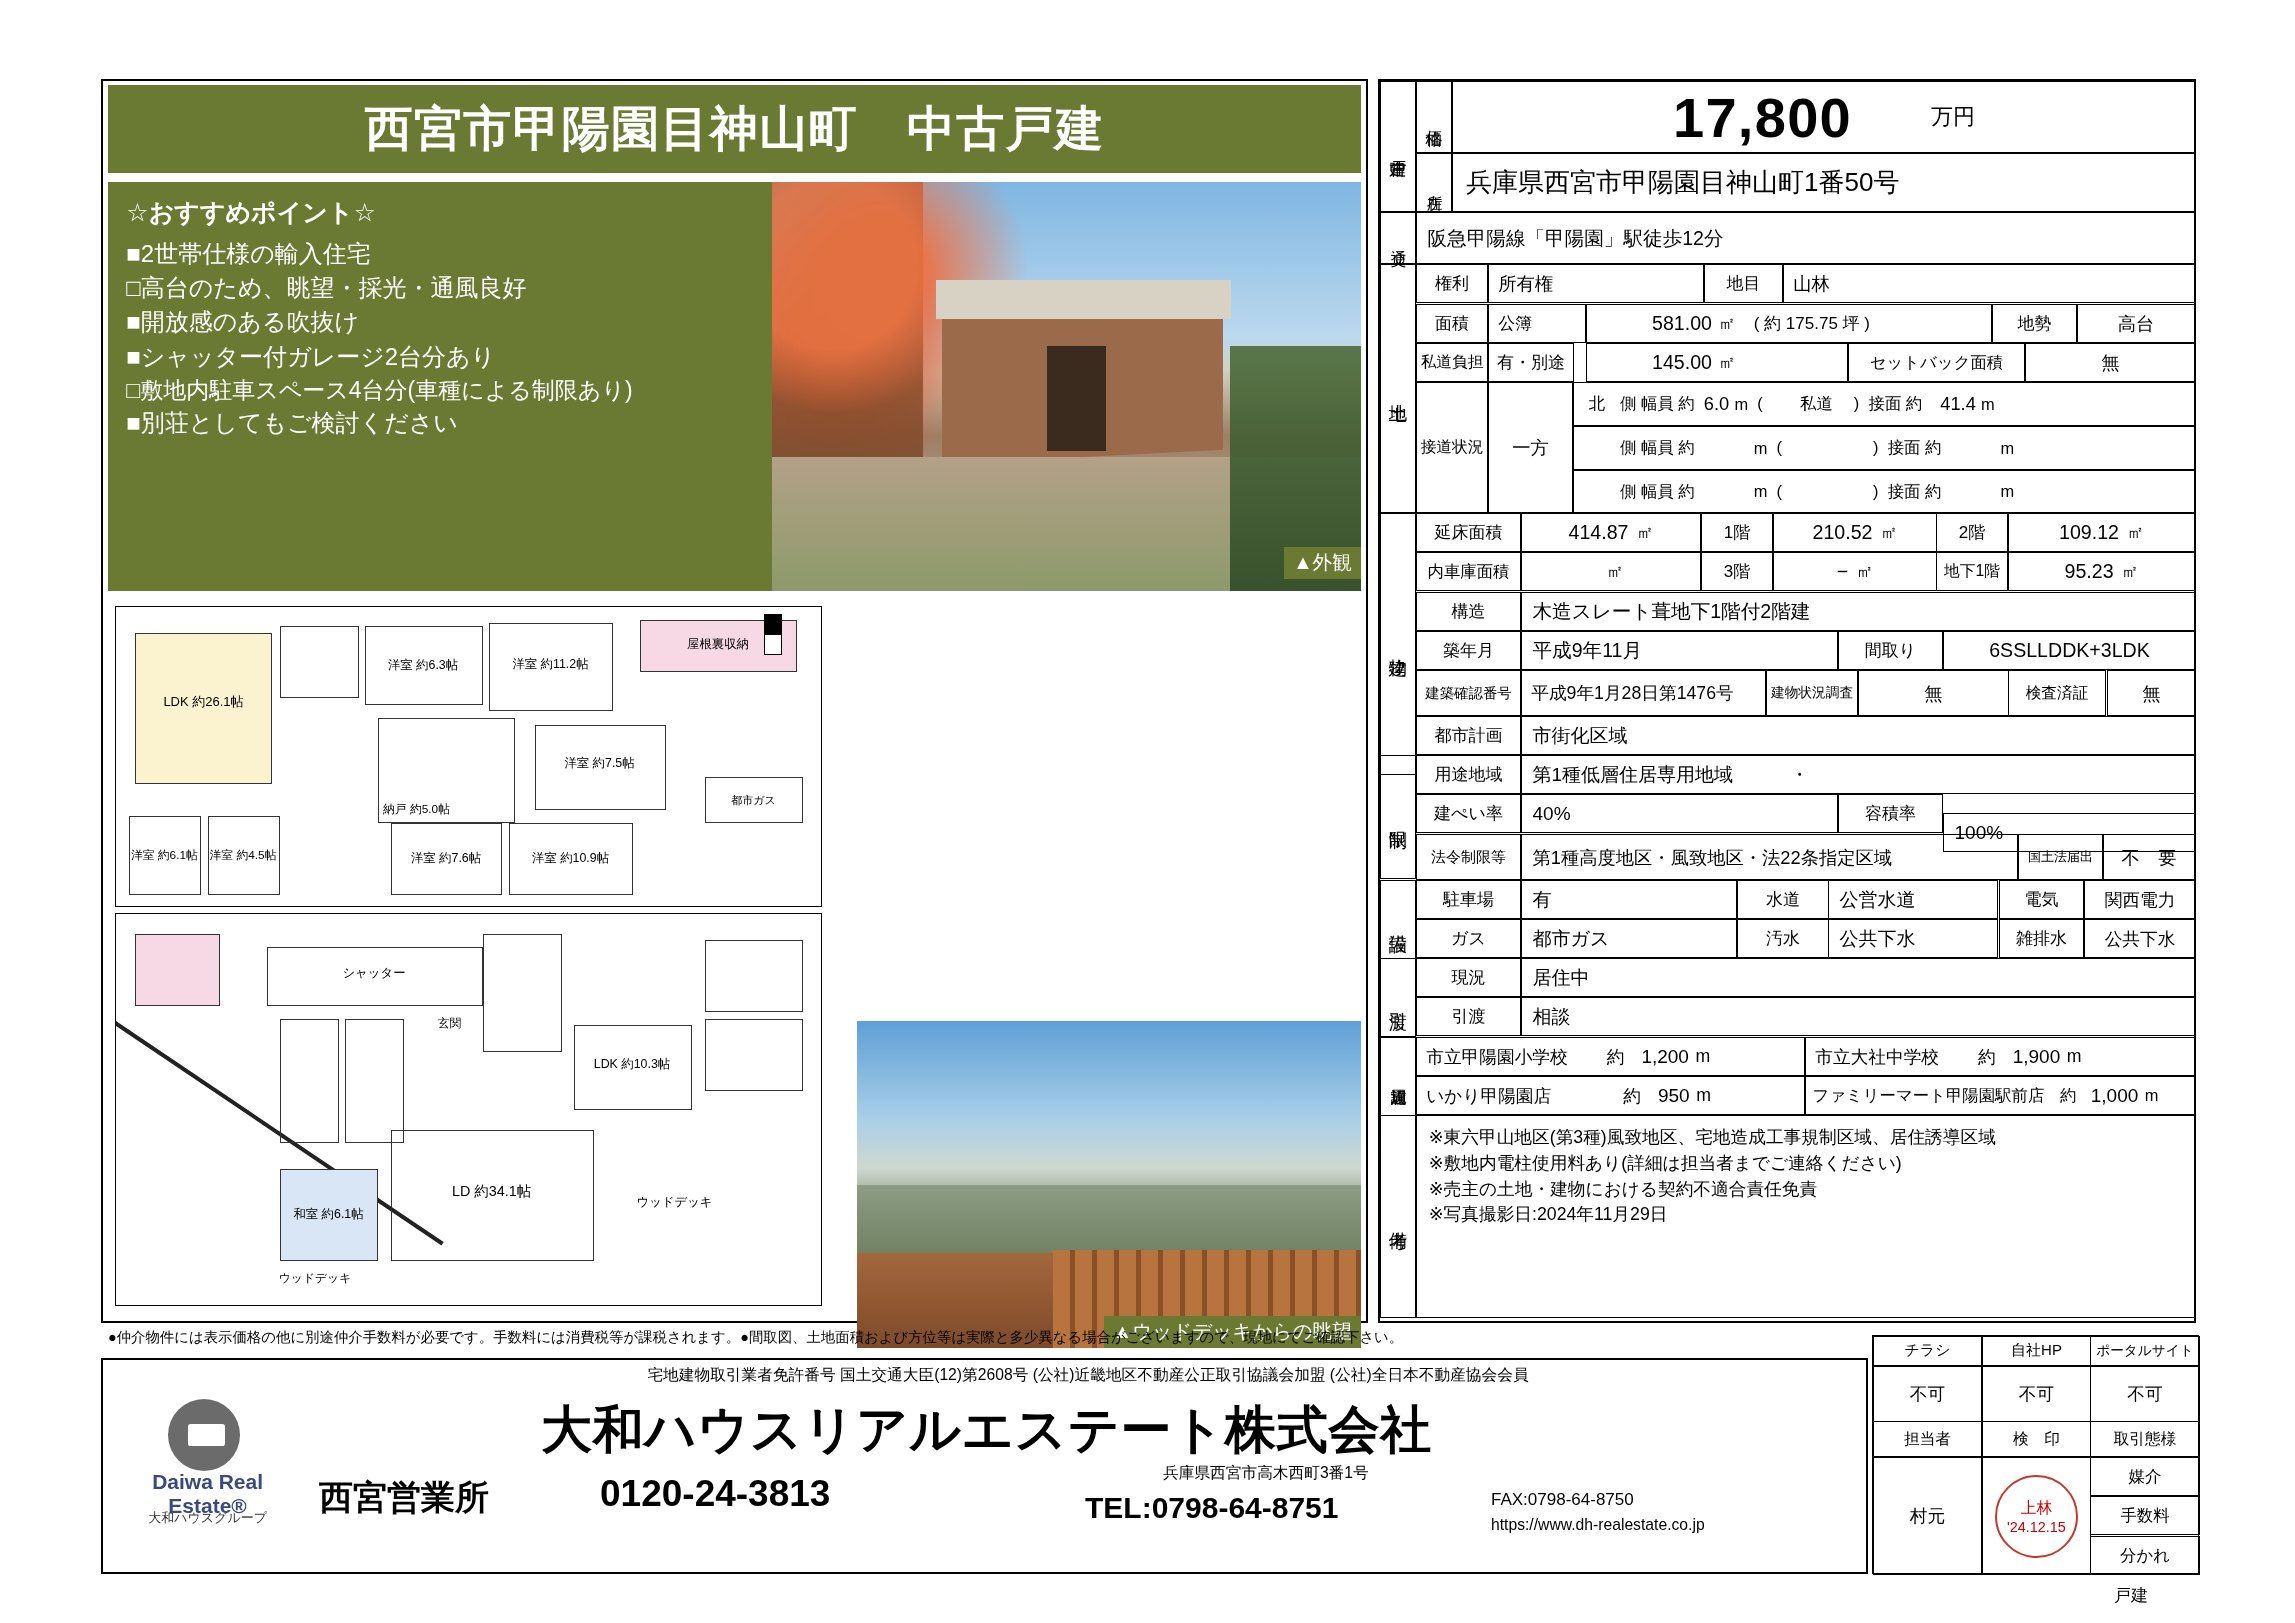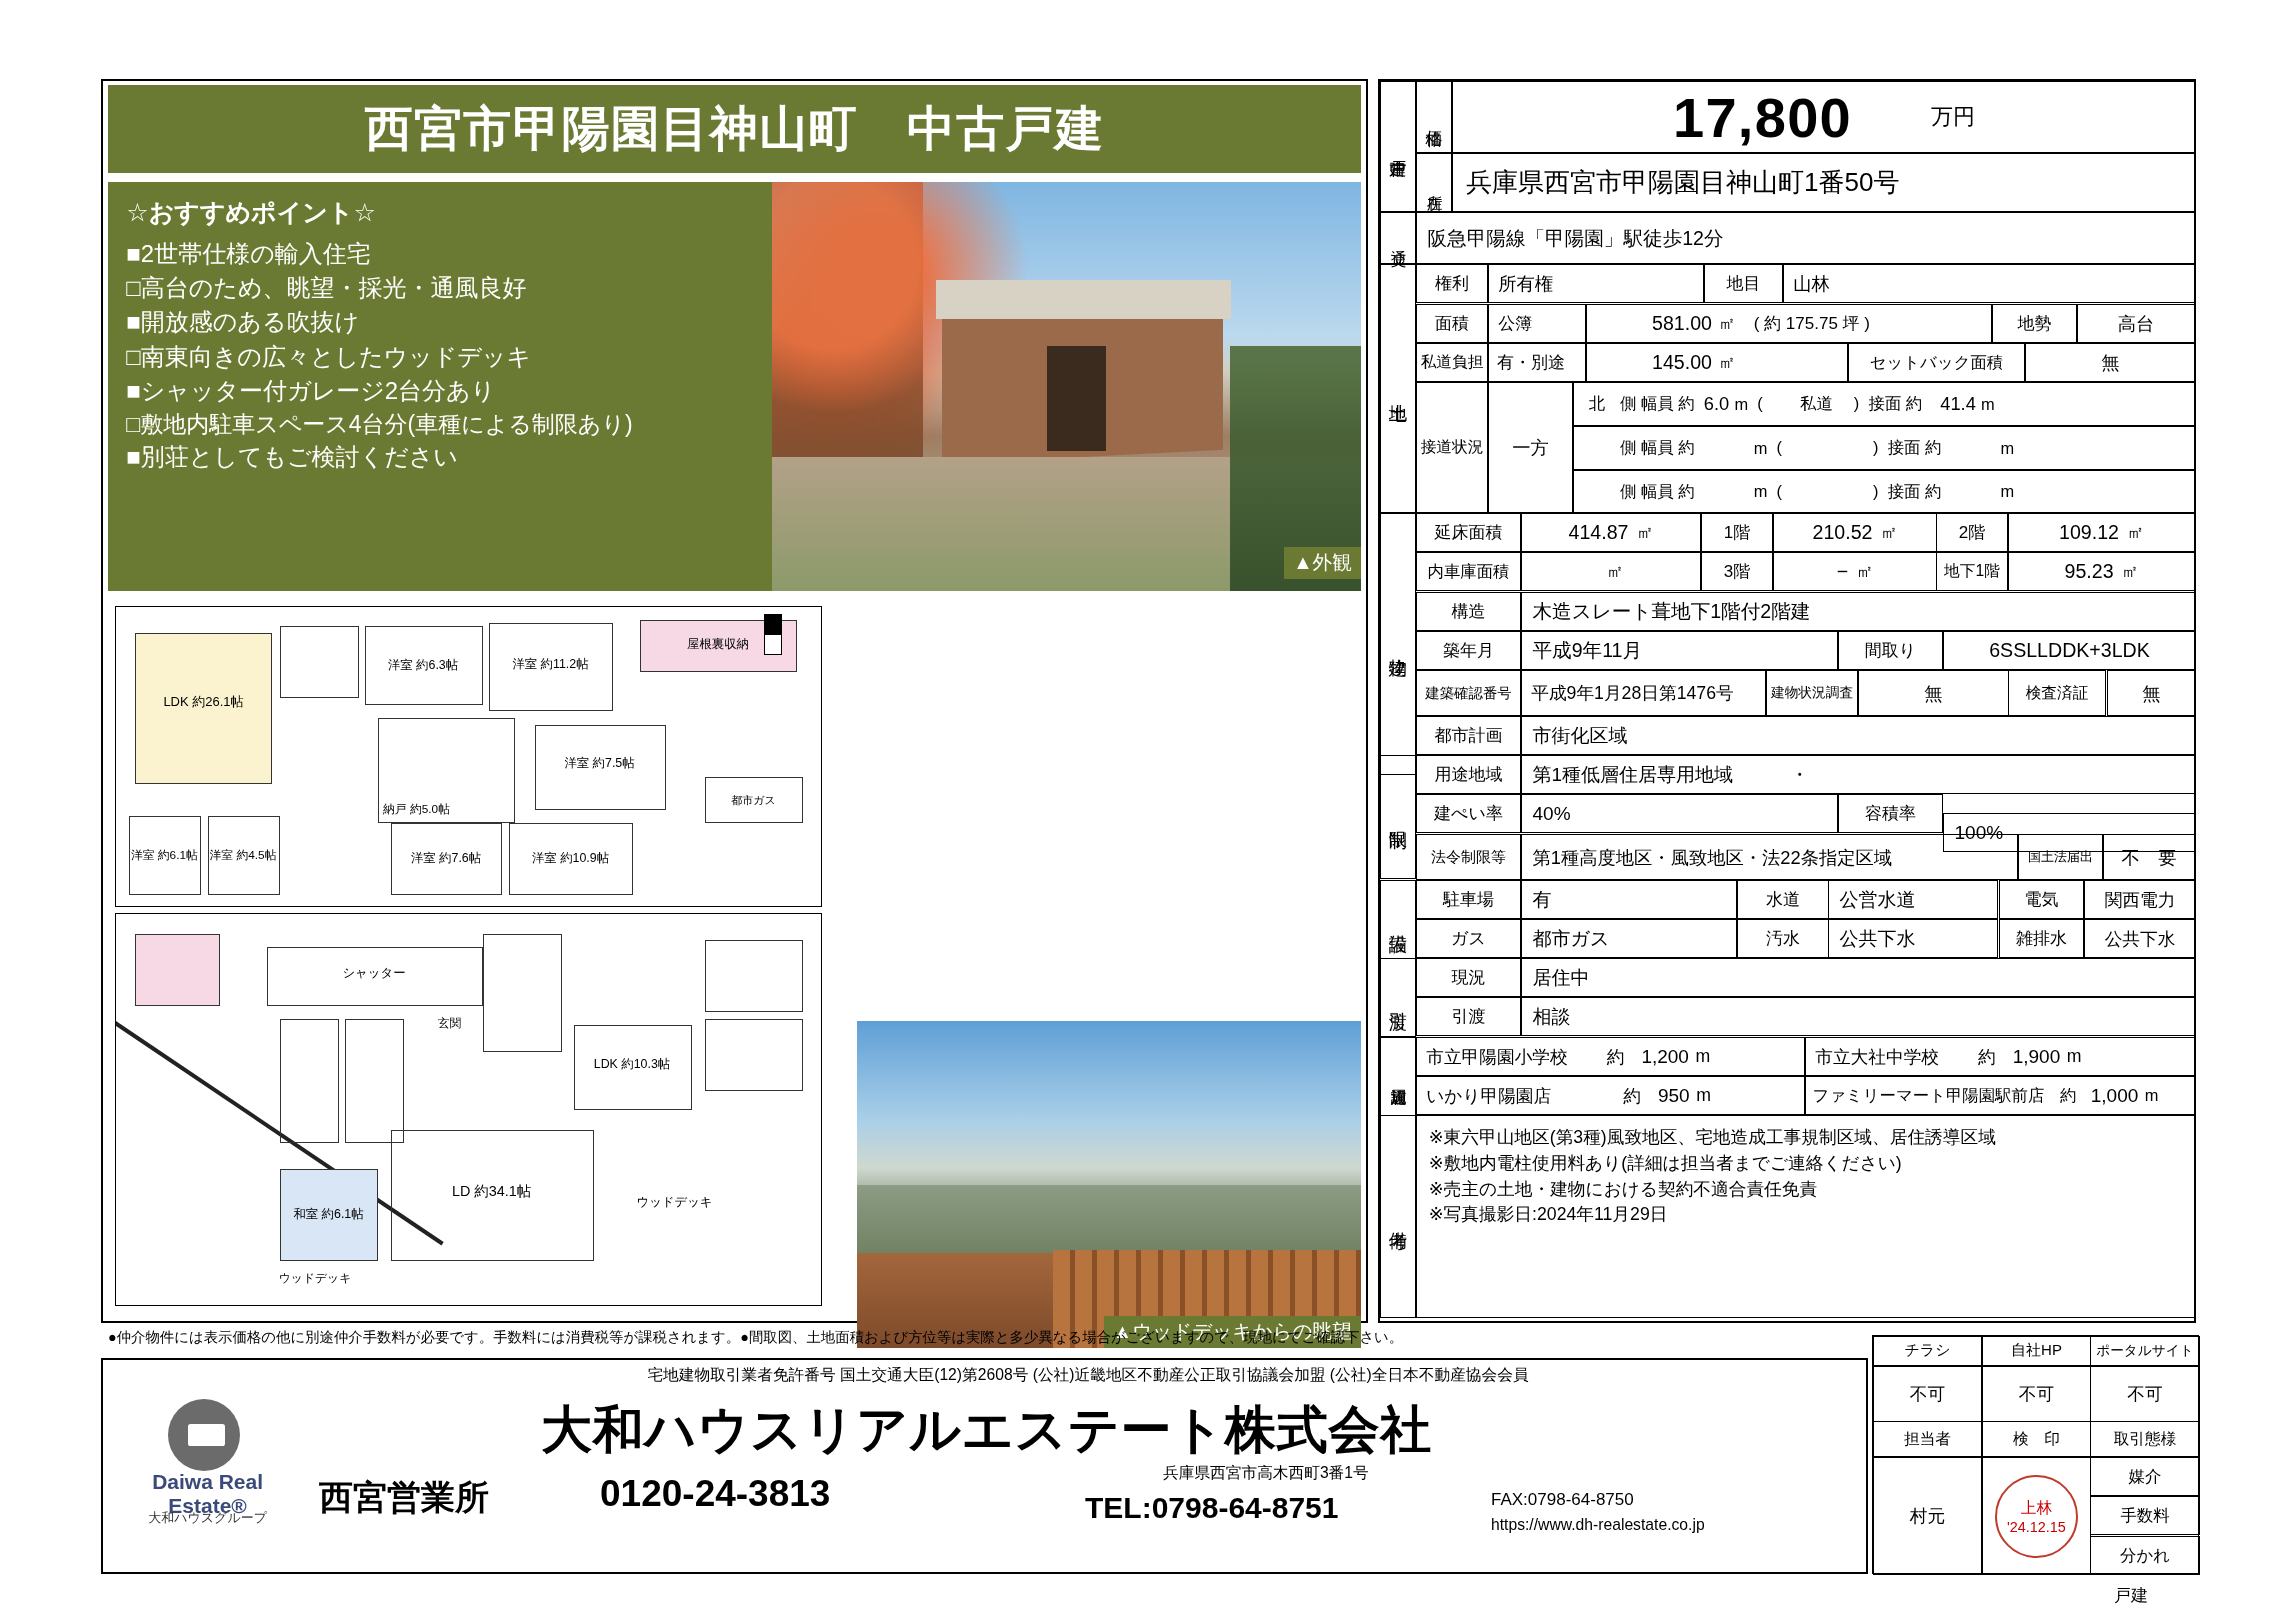--- a/index.html
+++ b/index.html
@@ -31,21 +31,20 @@
 
   <div class="bx b2" style="left:101px;top:79px;width:1267px;height:1244px;"></div>
 
   <div class="bx title-band ctr" style="left:108px;top:85px;width:1253px;height:88px;font-size:48px;letter-spacing:1.3px;">西宮市甲陽園目神山町　中古戸建</div>
 
   <div class="bx pt-band" style="left:108px;top:182px;width:674px;height:409px;padding:14.4px 18.3px;box-sizing:border-box;">
     <div style="font-size:25px;font-weight:bold;margin-bottom:7.9px;">☆おすすめポイント☆</div>
     <div style="font-size:24px;line-height:1.42;">■2世帯仕様の輸入住宅</div>
     <div style="font-size:24px;line-height:1.42;">□高台のため、眺望・採光・通風良好</div>
     <div style="font-size:24px;line-height:1.42;">■開放感のある吹抜け</div>
-    <div style="font-size:24px;line-height:1.42;">□南東向きの広々としたウッドデッキ</div>
     <div style="font-size:24px;line-height:1.42;">■シャッター付ガレージ2台分あり</div>
     <div style="font-size:23px;line-height:1.42;">□敷地内駐車スペース4台分(車種による制限あり)</div>
     <div style="font-size:24px;line-height:1.42;">■別荘としてもご検討ください</div>
   </div>
 
   <div class="bx photo ph-ext" style="left:772px;top:182px;width:589px;height:409px;">
     <div style="position:absolute;left:170px;top:111px;width:281px;height:164px;background:#9a6a4b;transform:skewY(-3deg);"></div>
     <div style="position:absolute;left:164px;top:98px;width:295px;height:39px;background:#d8d2c4;"></div>
     <div style="position:absolute;left:275px;top:164px;width:59px;height:105px;background:#3b2a1e;"></div>
     <div style="position:absolute;left:0;top:275px;width:589px;height:134px;background:linear-gradient(#b3a188,#8c9a6a);"></div>
@@ -143,21 +142,21 @@
     <div class="bx b1 lft" style="left:108px;top:223px;width:98px;height:39px;padding-left:9.2px;font-size:17px;">公簿</div>
     <div class="bx b1" style="left:206px;top:223px;width:406px;height:39px;display:flex;align-items:center;">
       <span style="font-size:19.6px;margin-left:65px;">581.00</span>
       <span style="font-size:17px;margin-left:6.5px;">㎡</span>
       <span style="font-size:17px;margin-left:18.3px;">( 約 175.75 坪 )</span>
     </div>
     <div class="bx b1 ctr" style="left:612px;top:223px;width:85px;height:39px;font-size:17px;">地勢</div>
     <div class="bx b1 ctr" style="left:697px;top:223px;width:118px;height:39px;font-size:18.3px;">高台</div>
 
     <div class="bx b1 ctr" style="left:36px;top:262px;width:72px;height:39px;font-size:15.7px;">私道負担</div>
-    <div class="bx b1 lft" style="left:108px;top:262px;width:98px;height:39px;padding-left:7.9px;font-size:17px;">有・別途</div>
+    <div class="bx b1 lft" style="left:108px;top:262px;width:86px;height:39px;padding-left:7.9px;font-size:17px;">有・別途</div>
     <div class="bx b1" style="left:206px;top:262px;width:262px;height:39px;display:flex;align-items:center;">
       <span style="font-size:19.6px;margin-left:65px;">145.00</span>
       <span style="font-size:17px;margin-left:6.5px;">㎡</span>
     </div>
     <div class="bx b1 ctr" style="left:468px;top:262px;width:177px;height:39px;font-size:16.4px;">セットバック面積</div>
     <div class="bx b1 ctr" style="left:645px;top:262px;width:171px;height:39px;font-size:18.3px;">無</div>
 
     <div class="bx b1 ctr" style="left:36px;top:301px;width:72px;height:131px;font-size:15.7px;">接道状況</div>
     <div class="bx b1 ctr" style="left:108px;top:301px;width:85px;height:131px;font-size:18.3px;">一方</div>
     <div class="bx b1" style="left:193px;top:301px;width:622px;height:44px;display:flex;align-items:center;font-size:16.4px;">

